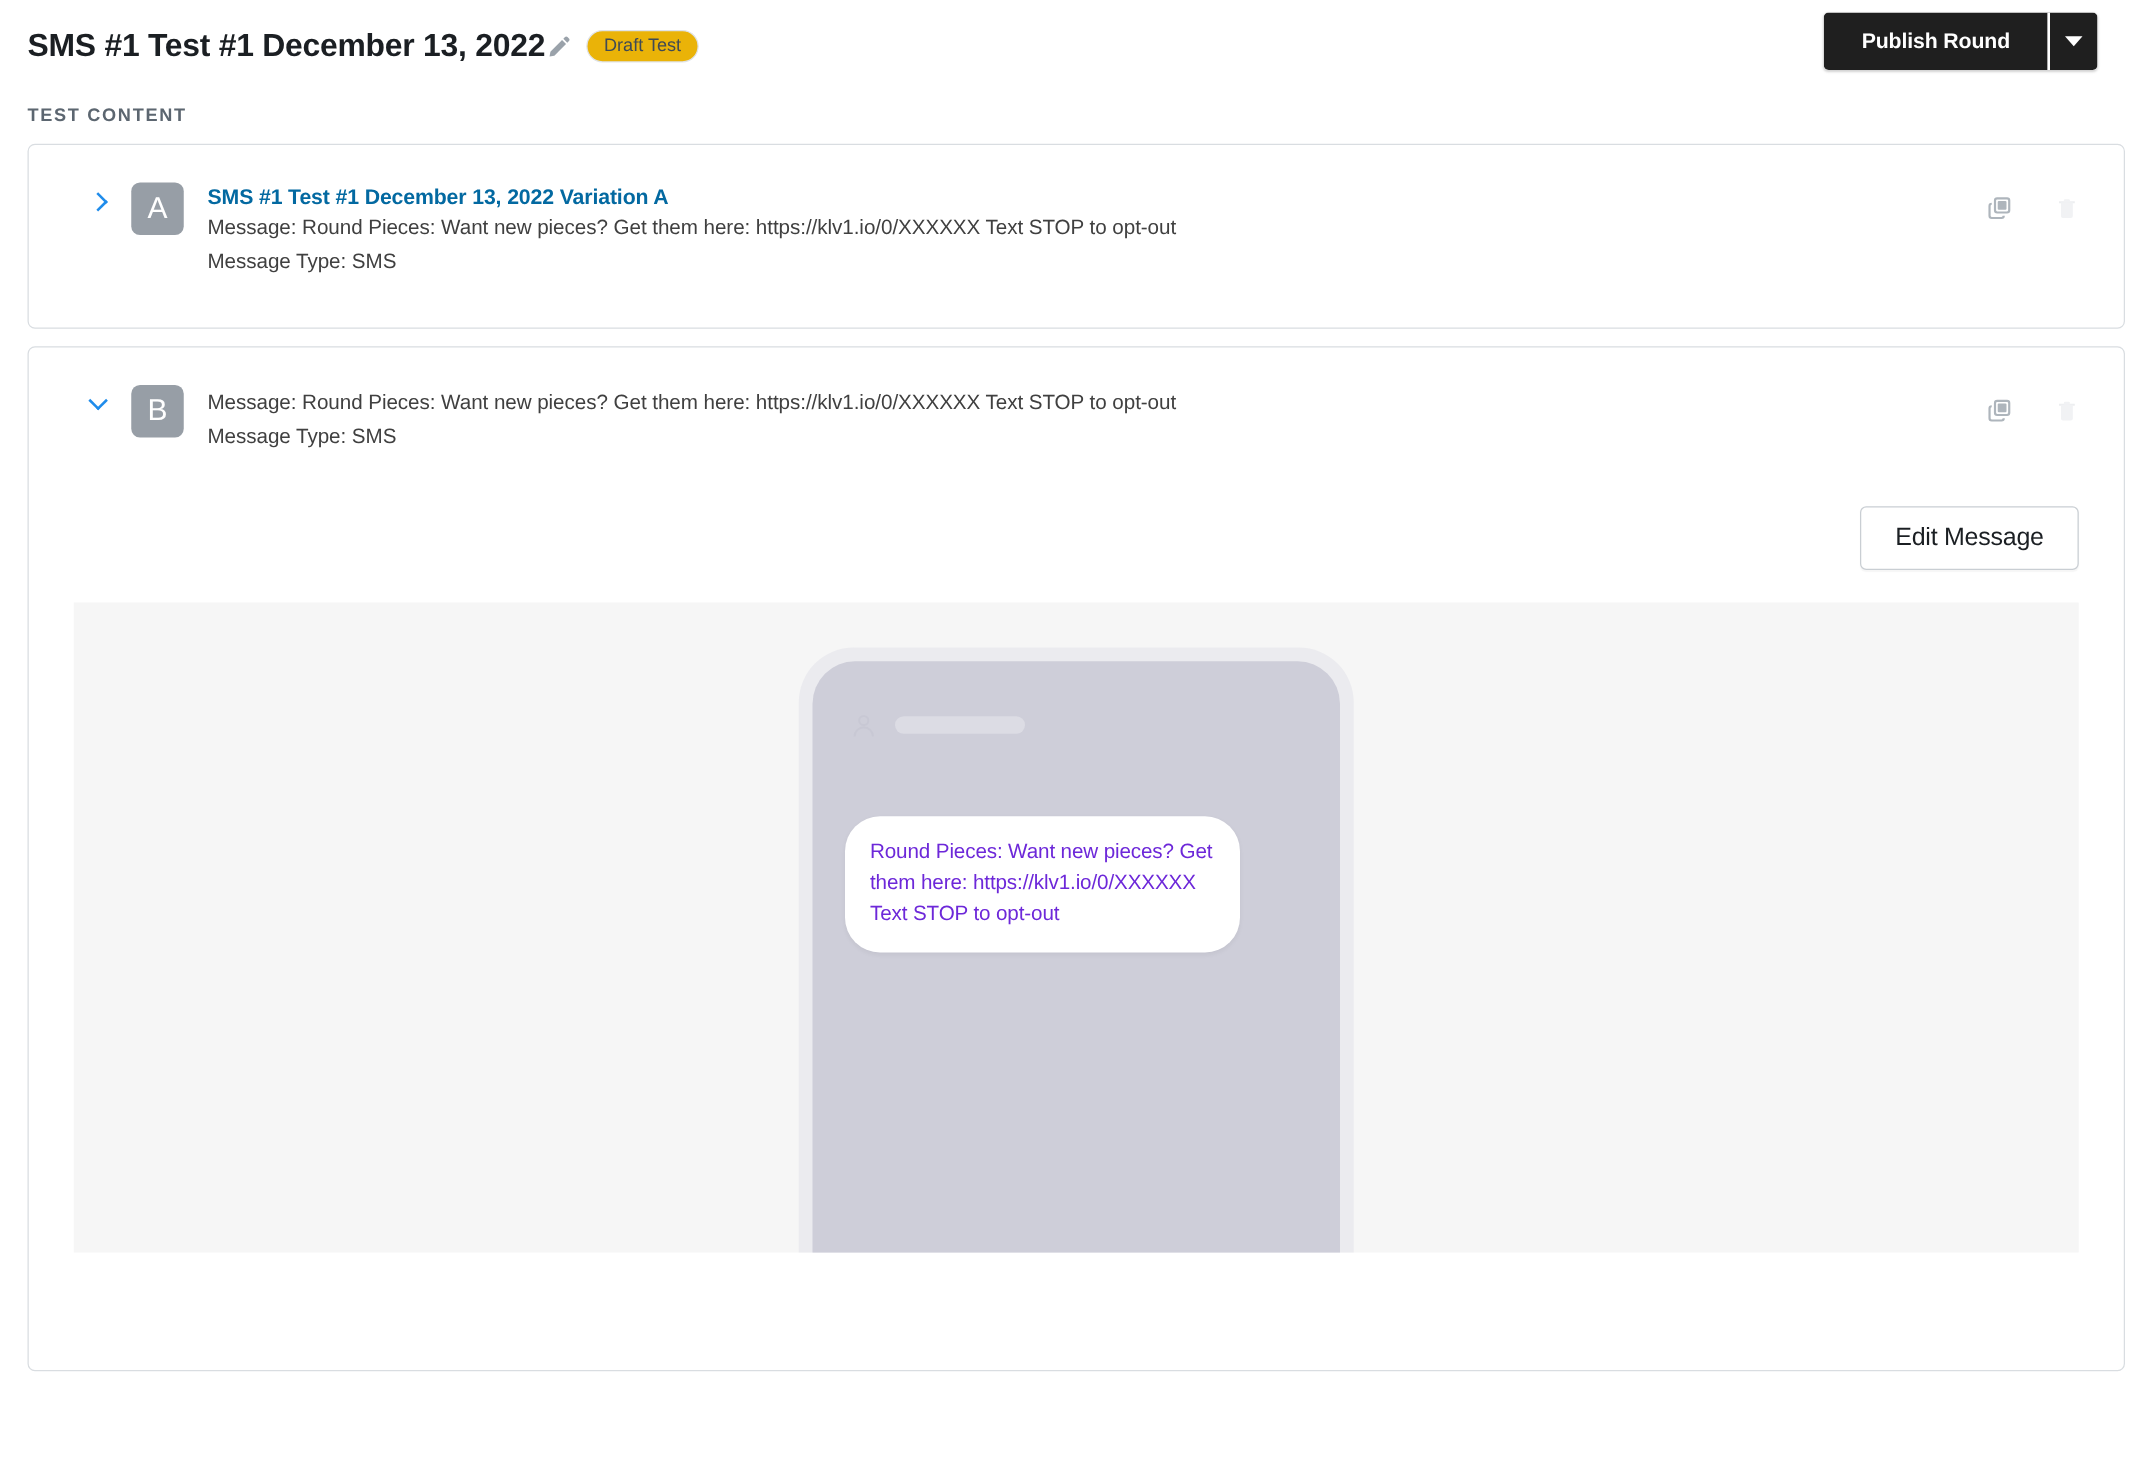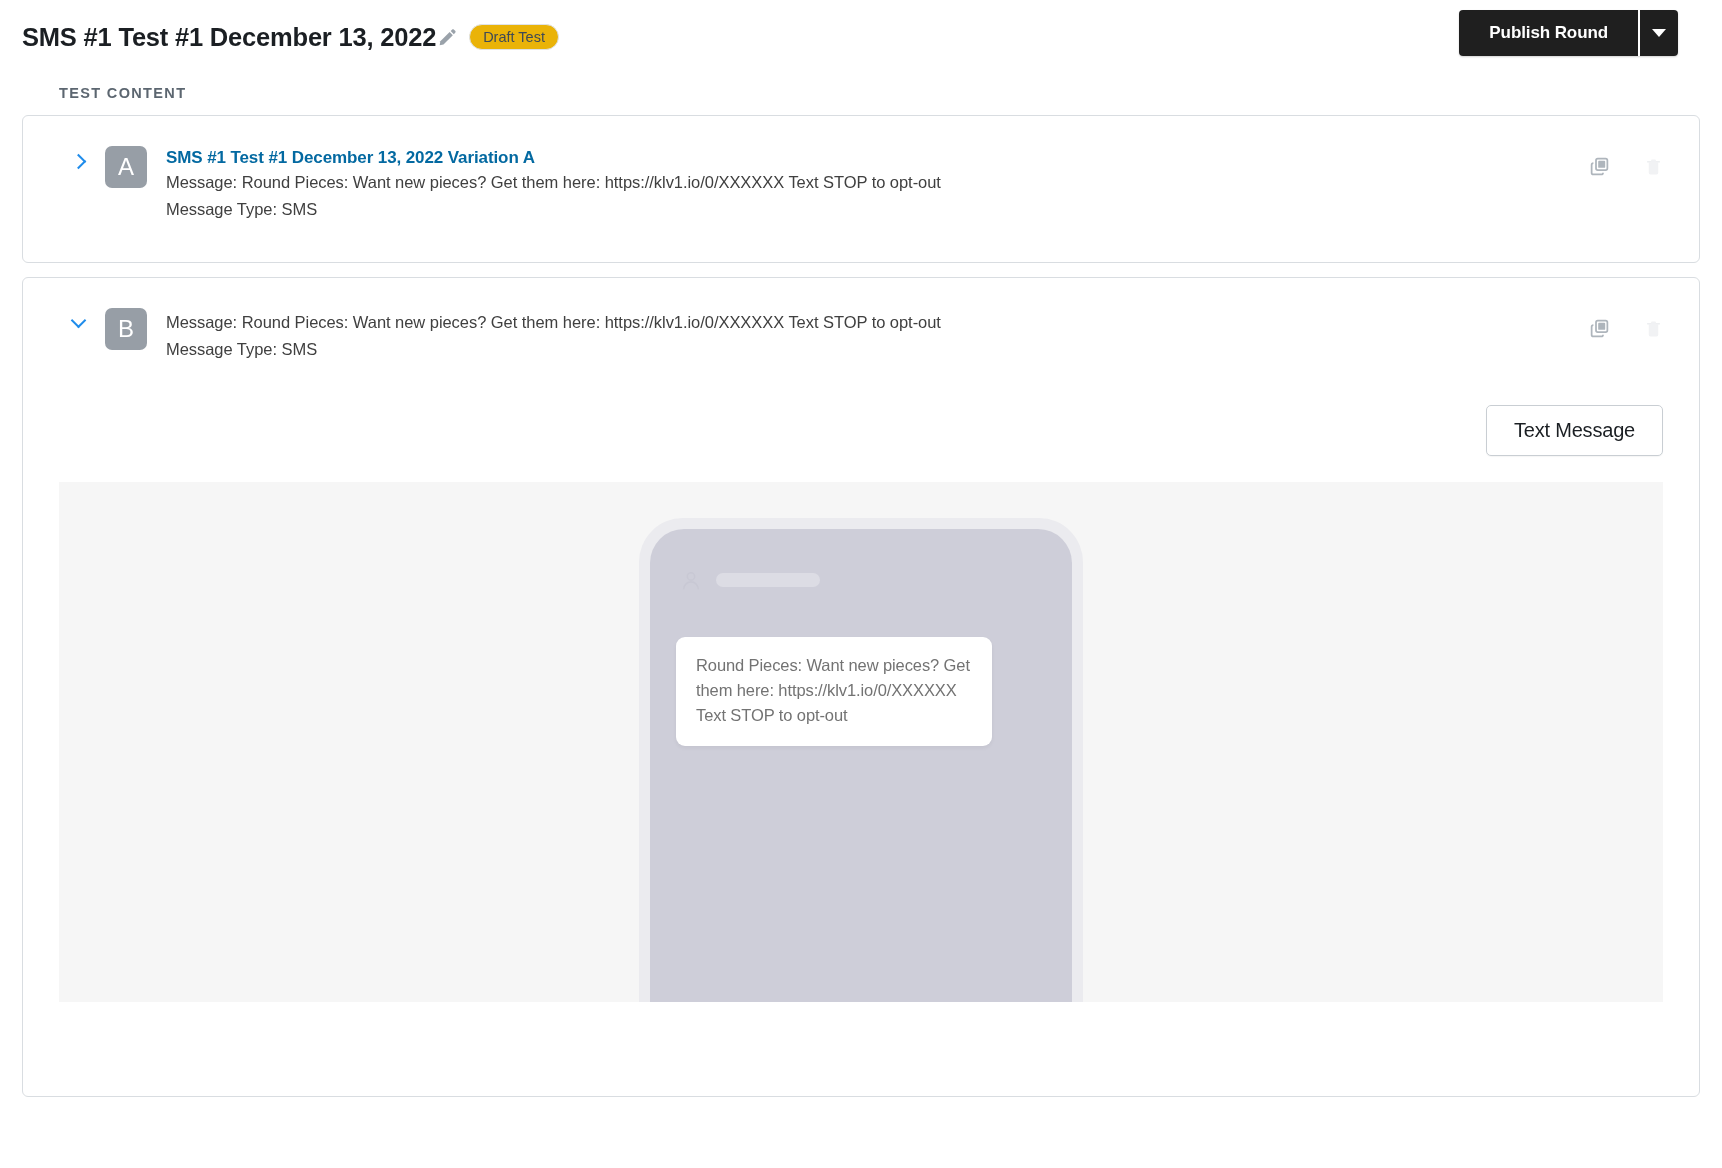--- a/index.html
+++ b/index.html
@@ -122,21 +122,20 @@
     border-top: 8px solid #ffffff;
   }
 
   
   .section-label {
     margin-top: 29px;
     font-size: 14.5px;
     font-weight: 600;
     letter-spacing: 1.35px;
     color: #5c6670;
-    margin-left: 37px;
   }
 
   
   .card {
     position: relative;
     margin-top: 14px;
     border: 1px solid #d9dde1;
     border-radius: 6px;
     background: #ffffff;
   }
@@ -287,28 +286,28 @@
     top: 44px;
     width: 104px;
     height: 14px;
     border-radius: 7px;
     background: #dcdce4;
   }
 
   .bubble {
     position: absolute;
     left: 26px;
-    top: 108px;
+    top: 124px;
     width: 316px;
     background: #ffffff;
-    border-radius: 9px;
+    border-radius: 28px;
     padding: 16px 20px 18px 20px;
     font-size: 16.5px;
     line-height: 25px;
-    color: #737373;
+    color: #6d28d9;
     letter-spacing: -0.1px;
     box-shadow: 0 2px 4px rgba(0,0,0,0.05);
   }
 </style>
 </head>
 <body>
 
 <div class="page">
 
   <div class="header">
@@ -395,21 +394,21 @@
       <button class="icon-btn">
         <svg width="19" height="21" viewBox="0 0 24 24">
           <path d="M4 6 h16" stroke="#eceef0" stroke-width="2" fill="none"></path>
           <path d="M6 6 v14 a2 2 0 0 0 2 2 h8 a2 2 0 0 0 2 -2 V6" fill="#f1f2f4"></path>
           <path d="M9 6 V4 a1 1 0 0 1 1 -1 h4 a1 1 0 0 1 1 1 v2" fill="#f1f2f4"></path>
         </svg>
       </button>
     </div>
 
     <div class="edit-row">
-      <button class="edit-btn">Text Message</button>
+      <button class="edit-btn">Edit Message</button>
     </div>
 
     <div class="preview-panel">
       <div class="phone">
         <div class="phone-screen">
 
           <svg class="phone-person-icon" width="22" height="24" viewBox="0 0 24 24">
             <circle cx="12" cy="7" r="4" fill="none" stroke="#c2c2cf" stroke-width="1.8"></circle>
             <path d="M4 21 a8 8 0 0 1 16 0" fill="none" stroke="#c2c2cf" stroke-width="1.8"></path>
           </svg>

